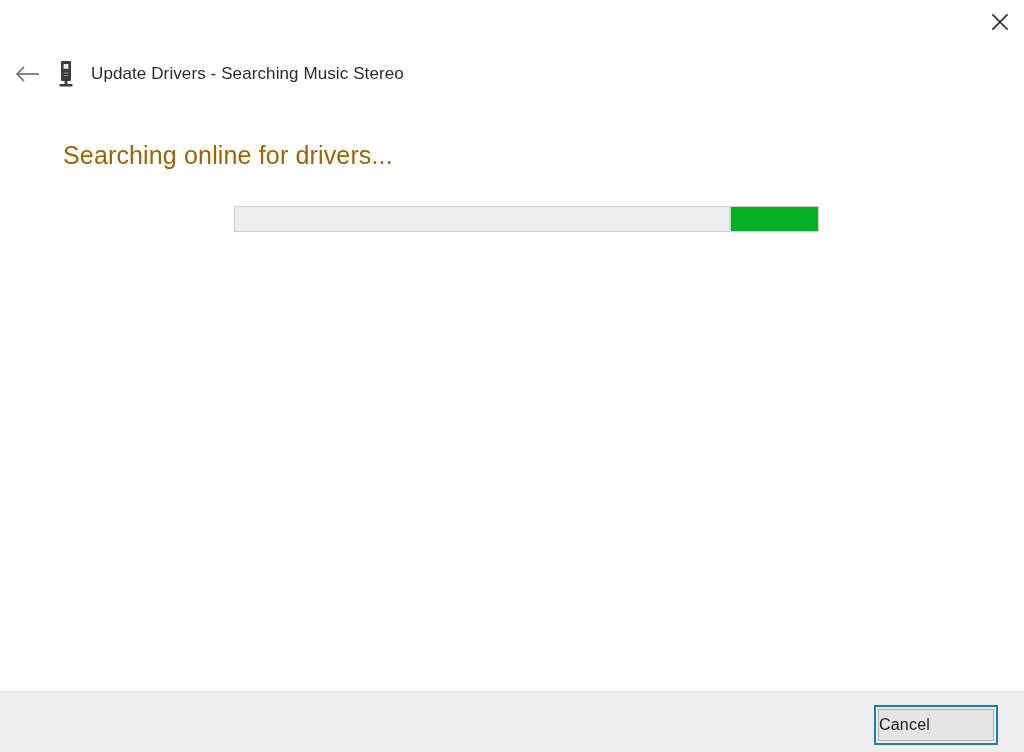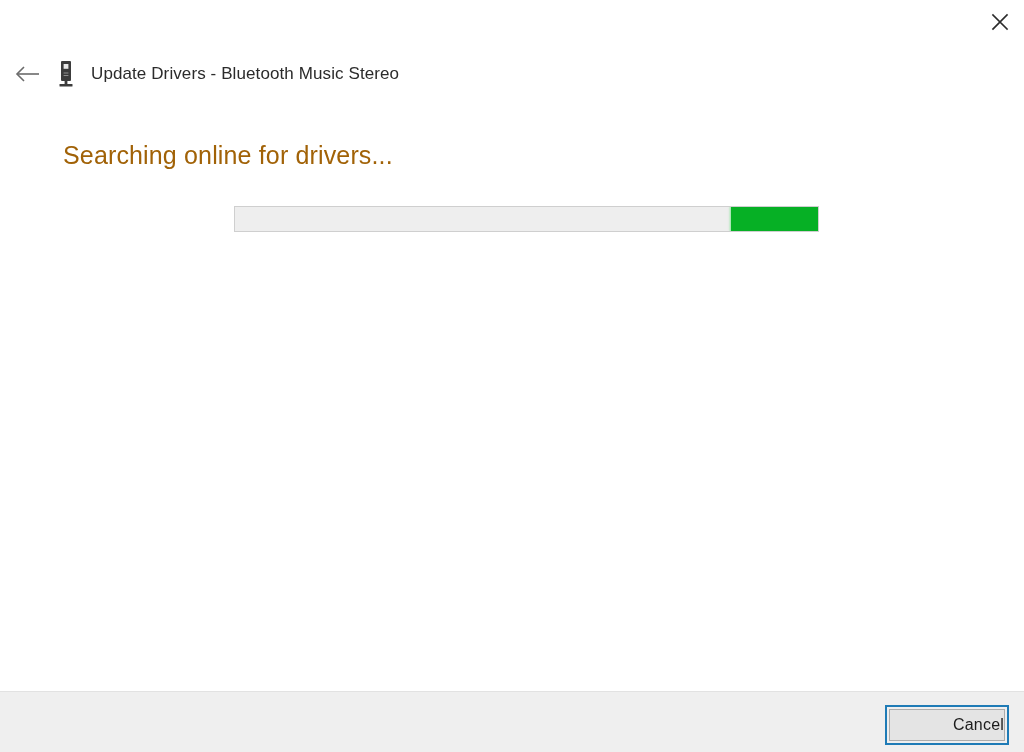--- a/index.html
+++ b/index.html
@@ -141,37 +141,37 @@
     left: 0;
     bottom: 0;
     width: 1024px;
     height: 61px;
     background: #efefef;
     border-top: 1px solid #e2e2e2;
     box-sizing: border-box;
   }
   .cancel-button {
     position: absolute;
-    right: 19px;
+    right: 30px;
     top: 17px;
     width: 116px;
     height: 32px;
     padding: 0;
     box-sizing: border-box;
     background: #e4e4e4;
     border: 1px solid #acacac;
     outline: 2px solid #1f7bb6;
     outline-offset: 2px;
     color: #1b1b1b;
     font-family: "Liberation Sans", sans-serif;
     font-size: 16px;
     line-height: 30px;
     letter-spacing: 0.2px;
     cursor: pointer;
-    text-align: right;
+    text-align: left;
   }
 </style>
 </head>
 <body>
 
 <div class="window">
 
   <div class="caption-bar">
     <button class="close-button">
       <span>
@@ -197,21 +197,21 @@
       <svg width="16" height="28" viewBox="0 0 16 28" aria-hidden="true">
         <rect x="3" y="1" width="10" height="20" rx="1" fill="#3c3c3c"></rect>
         <rect x="5.6" y="4" width="4.8" height="4.8" fill="#e9e9e9"></rect>
         <rect x="5.6" y="12.5" width="4.8" height="1" fill="#8f8f8f"></rect>
         <rect x="5.6" y="15" width="4.8" height="1" fill="#8f8f8f"></rect>
         <rect x="6.6" y="21" width="2.8" height="3" fill="#3c3c3c"></rect>
         <rect x="1.5" y="24" width="13" height="2.6" rx="0.6" fill="#3c3c3c"></rect>
       </svg>
     </span>
 
-    <span class="window-title">Update Drivers - Bluetooth Music Stereo</span>
+    <span class="window-title">Update Drivers - Searching Music Stereo</span>
   </div>
 
   <div class="content">
 
     <div class="page-heading">Searching online for drivers...</div>
 
     <div class="progress-track">
       <div class="progress-chunk"></div>
     </div>
 

